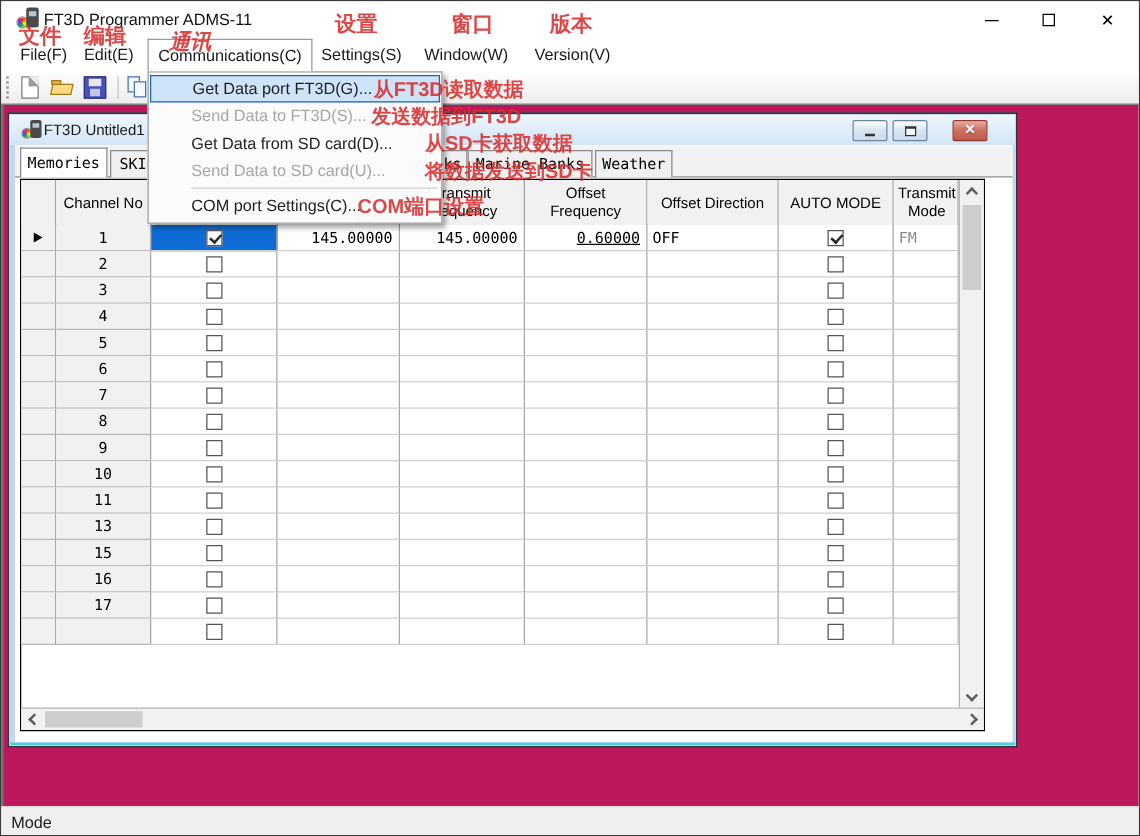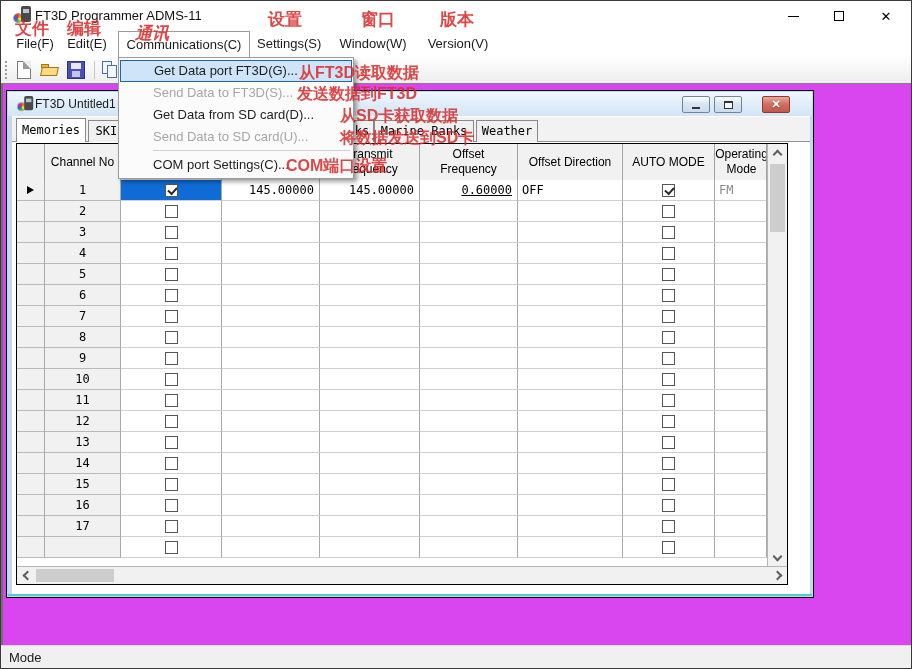--- a/index.html
+++ b/index.html
@@ -49,21 +49,21 @@
   .icon-save:before{content:"";position:absolute;left:3px;top:1px;width:10px;height:6px;background:#e8e8f4;}
   .icon-save:after{content:"";position:absolute;left:4px;bottom:1px;width:8px;height:6px;background:#c2c6e8;}
   .tb-sep{position:absolute;left:93px;top:4px;height:18px;width:0;border-left:1px solid #c6c6c6;}
   .icon-copy{left:100px;}
   .icon-copy .p1,.icon-copy .p2{position:absolute;width:10px;height:13px;background:#f4f8ff;border:1px solid #4a6fb0;}
   .icon-copy .p1{left:1px;top:0;} .icon-copy .p2{left:6px;top:4px;}
   .icon-paste{left:126px;}
   .icon-paste .pb{position:absolute;left:1px;top:1px;width:12px;height:15px;background:#c8a15a;border:1px solid #7d6022;}
 
   
-  .mdi{position:absolute;left:0;top:82px;width:100%;height:562px;background:#d946ef;border-top:1px solid #828282;}
+  .mdi{position:absolute;left:0;top:82px;width:100%;height:562px;background:#be185d;border-top:1px solid #828282;}
   .mdi-left-line{position:absolute;left:0;top:0;bottom:0;width:2px;background:#707070;}
 
   
   .child{position:absolute;left:5px;top:6px;width:808px;height:508px;background:#c2d8ec;border:1px solid #000;}
   .child-cyan{position:absolute;left:1px;right:1px;bottom:1px;height:2px;background:#53cade;}
   .child-titlebar{position:absolute;left:1px;top:1px;right:1px;height:24px;
     background:linear-gradient(#eef6fd,#d2e5f6);}
   .child-title{position:absolute;left:27px;top:5px;font-size:12px;color:#1a1a1a;}
   .child-icon{left:8px;top:3px;transform:scale(0.9);}
   .cw-btn{position:absolute;top:4px;width:28px;height:17px;border:1px solid #70859d;border-radius:2px;
@@ -237,21 +237,21 @@
                 <span class="hlabel">Offset
 Frequency</span>
               </div>
               <div class="hcell col-offset_dir" style="width: 105px;">
                 <span class="hlabel">Offset Direction</span>
               </div>
               <div class="hcell col-auto_mode" style="width: 92px;">
                 <span class="hlabel">AUTO MODE</span>
               </div>
               <div class="hcell col-op_mode" style="width: 52px;">
-                <span class="hlabel">Operating
+                <span class="hlabel">Transmit
 Mode</span>
               </div>
             </div>
           <div class="grid-rows" id="gridRows">
               <div class="grow">
                 <div class="gcell gray center" style="width: 28px;">
                   <span class="row-arrow"></span>
                 </div>
                 <div class="gcell gray center" style="width: 76px;">1</div>
                 <div class="gcell center cell-selected" style="width: 101px;">
@@ -413,51 +413,21 @@
                 <div class="gcell right" style="width: 100px;"></div>
                 <div class="gcell right" style="width: 98px;"></div>
                 <div class="gcell left" style="width: 105px;"></div>
                 <div class="gcell center" style="width: 92px;">
                   <span class="cb"></span>
                 </div>
                 <div class="gcell left" style="width: 52px;"></div>
               </div>
               <div class="grow">
                 <div class="gcell gray center" style="width: 28px;"></div>
-                <div class="gcell gray center" style="width: 76px;">12</div>
-                <div class="gcell center" style="width: 101px;">
-                  <span class="cb"></span>
-                </div>
-                <div class="gcell right" style="width: 98px;"></div>
-                <div class="gcell right" style="width: 100px;"></div>
-                <div class="gcell right" style="width: 98px;"></div>
-                <div class="gcell left" style="width: 105px;"></div>
-                <div class="gcell center" style="width: 92px;">
-                  <span class="cb"></span>
-                </div>
-                <div class="gcell left" style="width: 52px;"></div>
-              </div>
-              <div class="grow">
-                <div class="gcell gray center" style="width: 28px;"></div>
                 <div class="gcell gray center" style="width: 76px;">13</div>
-                <div class="gcell center" style="width: 101px;">
-                  <span class="cb"></span>
-                </div>
-                <div class="gcell right" style="width: 98px;"></div>
-                <div class="gcell right" style="width: 100px;"></div>
-                <div class="gcell right" style="width: 98px;"></div>
-                <div class="gcell left" style="width: 105px;"></div>
-                <div class="gcell center" style="width: 92px;">
-                  <span class="cb"></span>
-                </div>
-                <div class="gcell left" style="width: 52px;"></div>
-              </div>
-              <div class="grow">
-                <div class="gcell gray center" style="width: 28px;"></div>
-                <div class="gcell gray center" style="width: 76px;">14</div>
                 <div class="gcell center" style="width: 101px;">
                   <span class="cb"></span>
                 </div>
                 <div class="gcell right" style="width: 98px;"></div>
                 <div class="gcell right" style="width: 100px;"></div>
                 <div class="gcell right" style="width: 98px;"></div>
                 <div class="gcell left" style="width: 105px;"></div>
                 <div class="gcell center" style="width: 92px;">
                   <span class="cb"></span>
                 </div>

